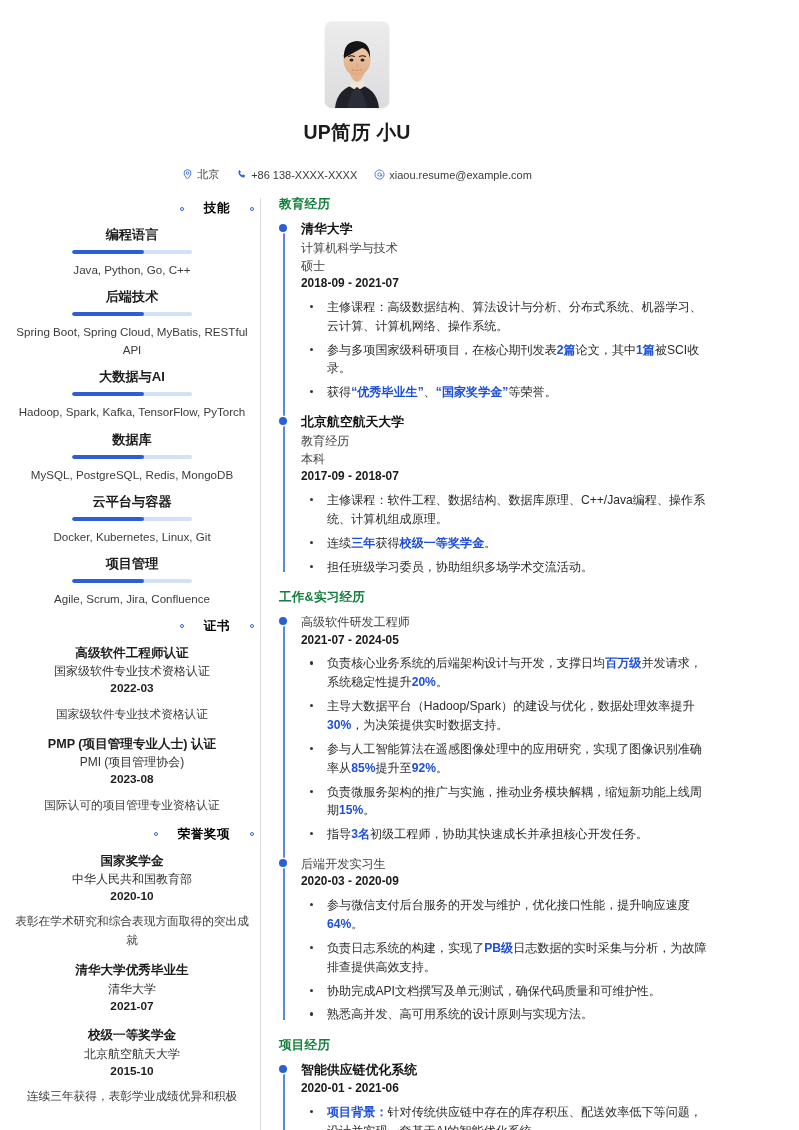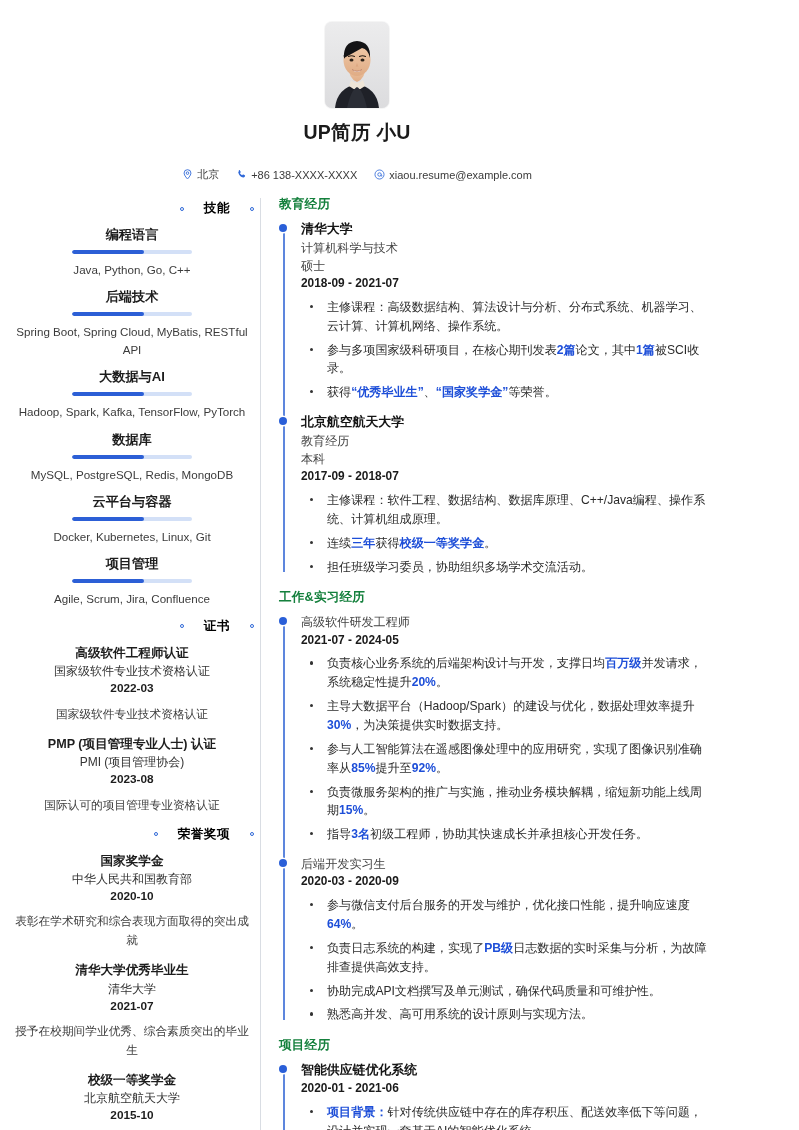--- a/index.html
+++ b/index.html
@@ -256,21 +256,20 @@
       <div class="litem">
         <div class="litem-title">国家奖学金</div>
         <div class="litem-org">中华人民共和国教育部</div>
         <div class="litem-date">2020-10</div>
         <div class="litem-desc">表彰在学术研究和综合表现方面取得的突出成就</div>
       </div>
       <div class="litem">
         <div class="litem-title">清华大学优秀毕业生</div>
         <div class="litem-org">清华大学</div>
         <div class="litem-date">2021-07</div>
-        <div class="litem-desc">授予在校期间学业优秀、综合素质突出的毕业生</div>
       </div>
       <div class="litem">
         <div class="litem-title">校级一等奖学金</div>
         <div class="litem-org">北京航空航天大学</div>
         <div class="litem-date">2015-10</div>
         <div class="litem-desc">连续三年获得，表彰学业成绩优异和积极</div>
       </div>
     </div>
 
     <div class="vdiv"></div>

